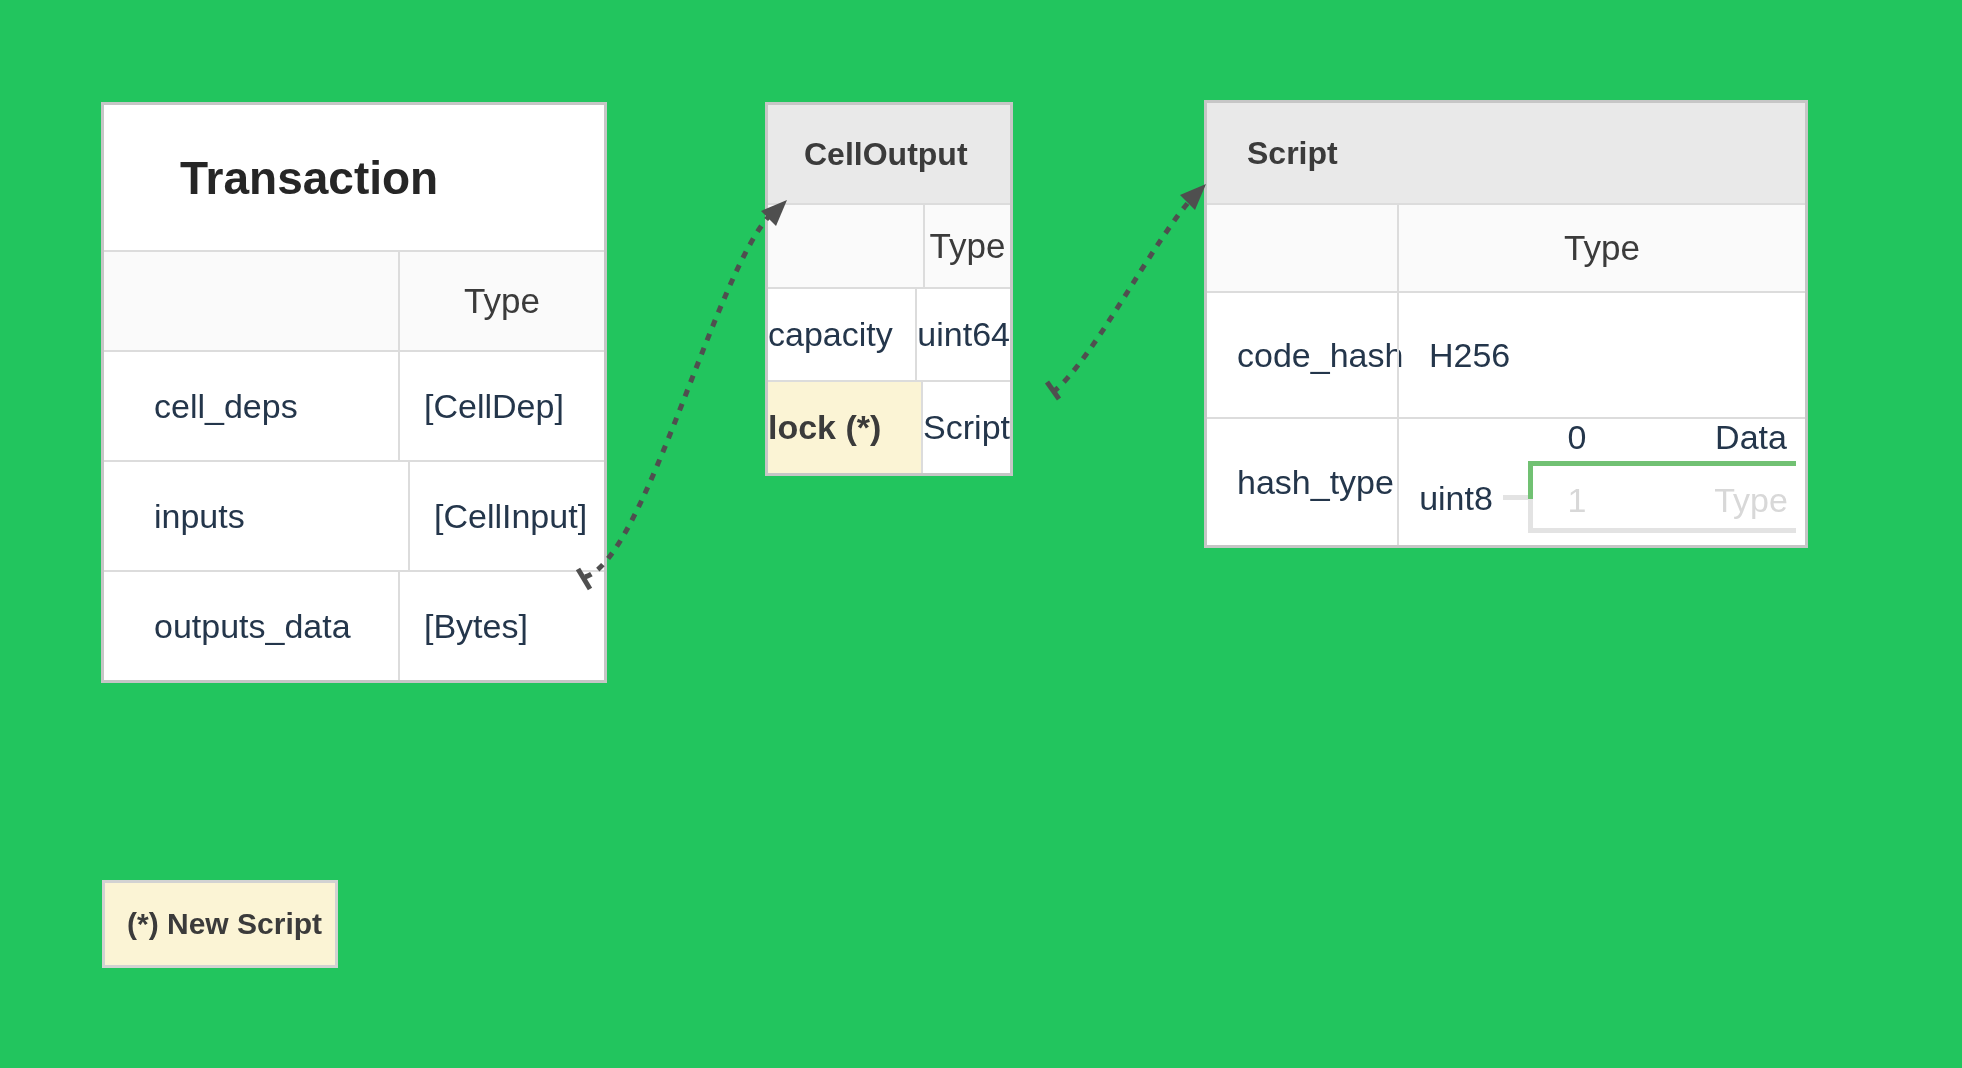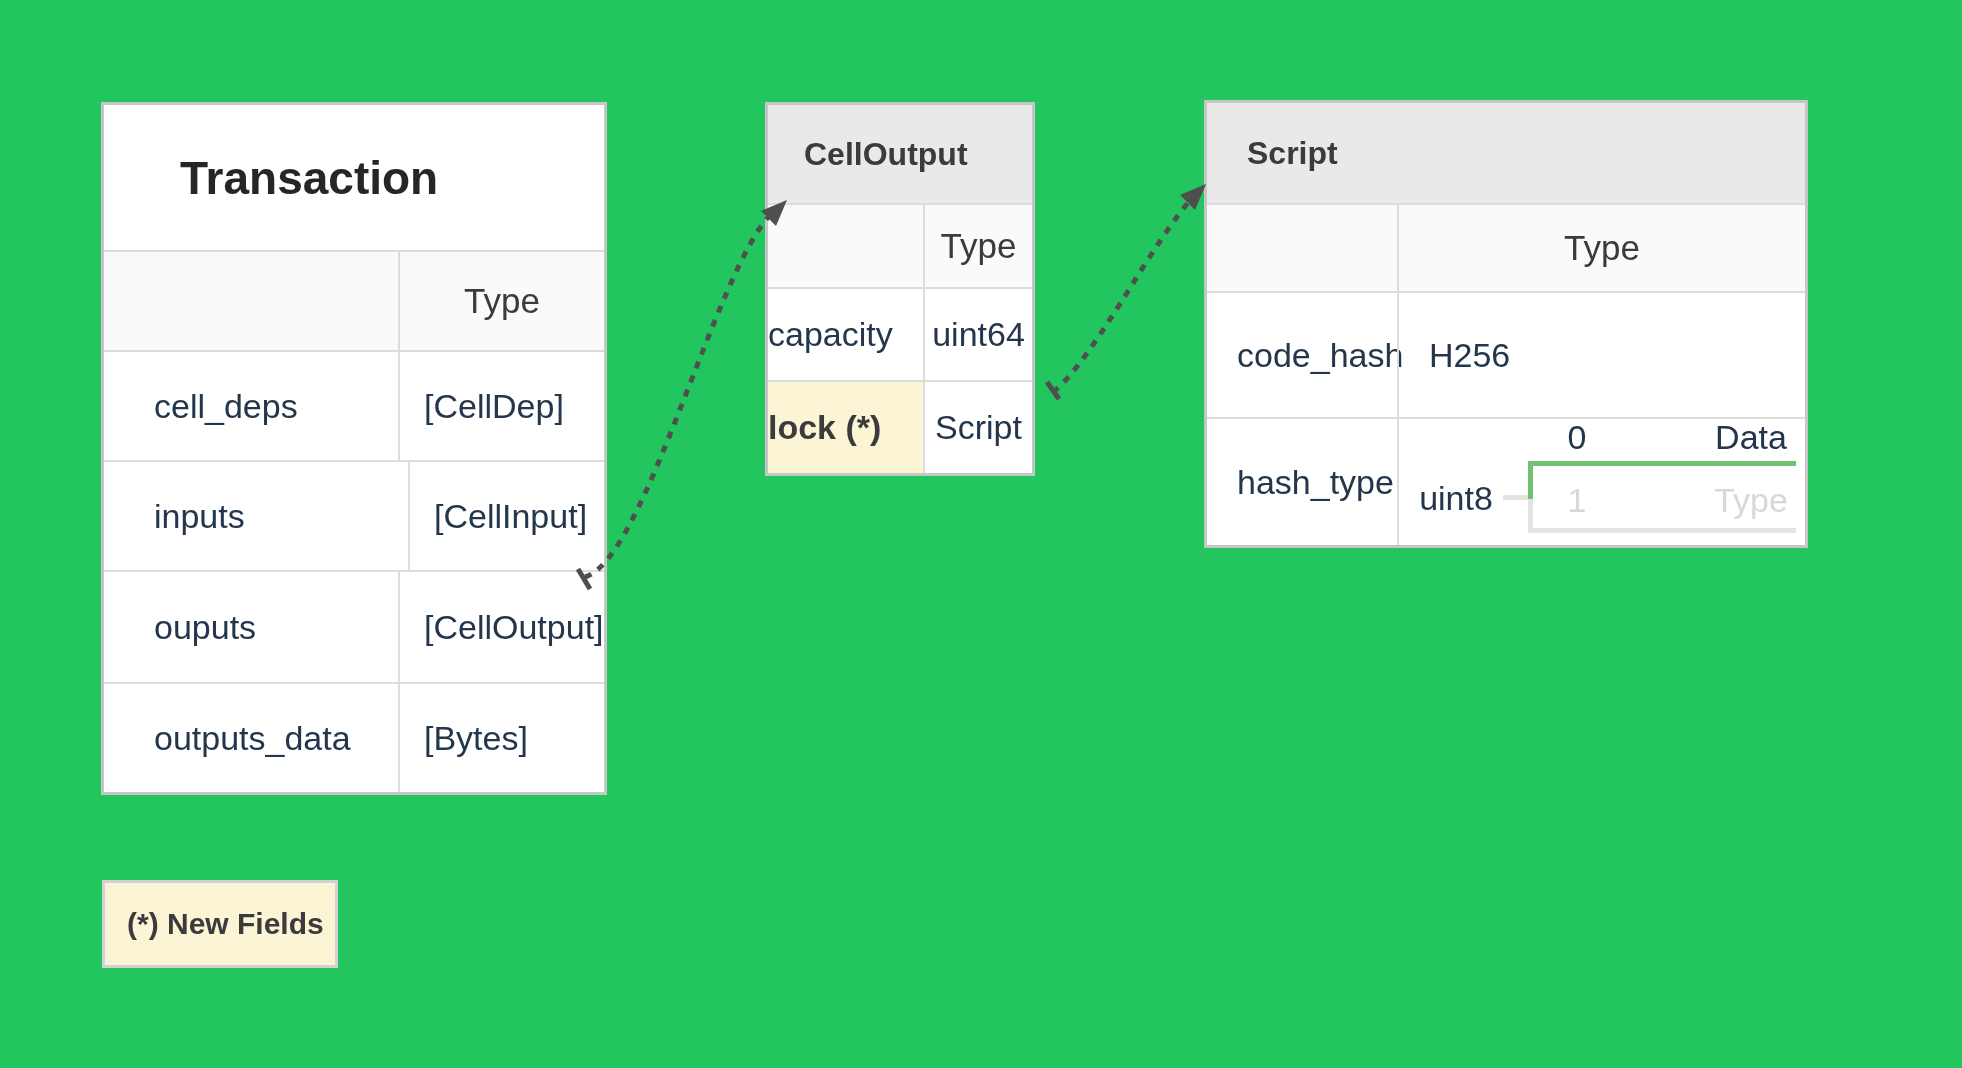--- a/index.html
+++ b/index.html
@@ -55,31 +55,27 @@
       <div class="cell c2 center type-hdr">Type</div>
     </div>
     <div class="trow" style="height:110px;">
       <div class="cell pad50 body-txt" style="width:294px;">cell_deps</div>
       <div class="cell c2 pad24 body-txt">[CellDep]</div>
     </div>
     <div class="trow" style="height:110px;">
       <div class="cell pad50 body-txt" style="width:304px;">inputs</div>
       <div class="cell c2 pad24 body-txt">[CellInput]</div>
     </div>
-    <div class="trow" style="height:112px;">
-      <div class="cell pad50 body-txt" style="width:294px;">ouputs</div>
-      <div class="cell c2 pad24 body-txt">[CellOutput]</div>
-    </div>
     <div class="trow" style="height:110px;">
       <div class="cell pad50 body-txt" style="width:294px;">outputs_data</div>
       <div class="cell c2 pad24 body-txt">[Bytes]</div>
     </div>
   </div>
 
-  <div class="tbl" style="left:765px;top:102px;width:270px;">
+  <div class="tbl" style="left:765px;top:102px;width:248px;">
     <div class="trow first hdr-row" style="height:98px;">
       <div class="cell" style="flex:1;">
         <span class="hdr-title" style="padding-left:36px;">CellOutput</span>
       </div>
     </div>
     <div class="trow type-row" style="height:84px;">
       <div class="cell" style="width:155px;"></div>
       <div class="cell c2 center type-hdr">Type</div>
     </div>
     <div class="trow" style="height:93px;">
@@ -121,21 +117,21 @@
         <span class="branch-abs body-txt" style="left:352px;top:18px;">Data</span>
 
         <div class="bline" style="left:129px;top:109px;width:268px;height:5px;background:#e3e3e3;"></div>
         <span class="branch-abs body-txt muted" style="left:178px;top:81px;">1</span>
         <span class="branch-abs body-txt muted" style="left:352px;top:81px;">Type</span>
       </div>
     </div>
   </div>
 
   <div class="legend">
-    <span>(*) New Fields</span>
+    <span>(*) New Script</span>
   </div>
 
   <svg class="overlay" width="1962" height="1068" viewBox="0 0 1962 1068">
 
     <path d="M 585 577 C 645 560, 716 268, 772 213" fill="none" stroke="#4f4f4f" stroke-width="5" stroke-dasharray="7 8"></path>
     <polygon points="787,200 776,226 761,211" fill="#4f4f4f"></polygon>
     <line x1="578" y1="569" x2="590" y2="589" stroke="#4f4f4f" stroke-width="5"></line>
 
     <path d="M 1053 392 C 1093 361, 1153 240, 1194 196" fill="none" stroke="#4f4f4f" stroke-width="5" stroke-dasharray="7 8"></path>
     <polygon points="1206,184 1195,210 1180,195" fill="#4f4f4f"></polygon>

